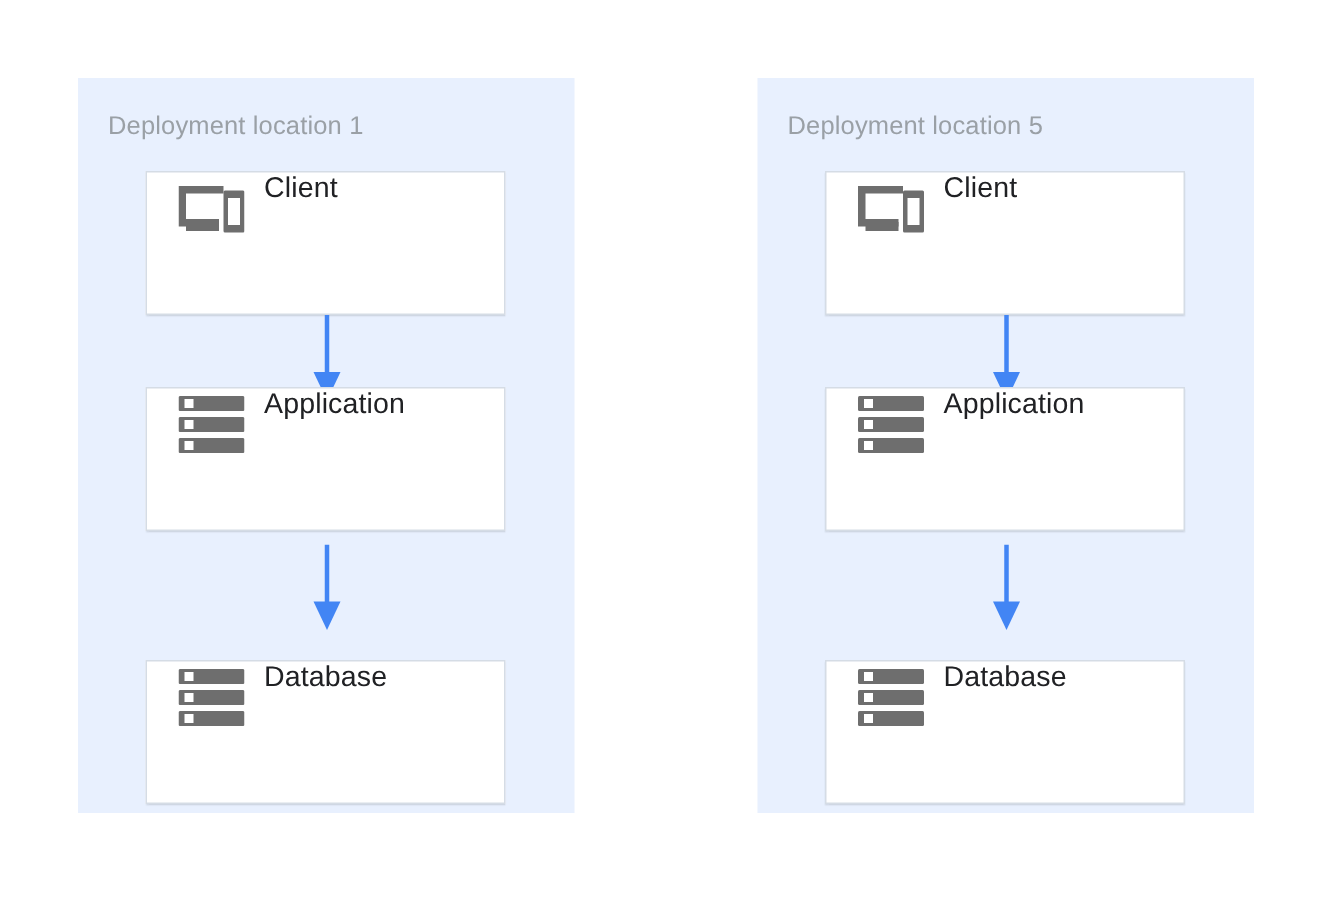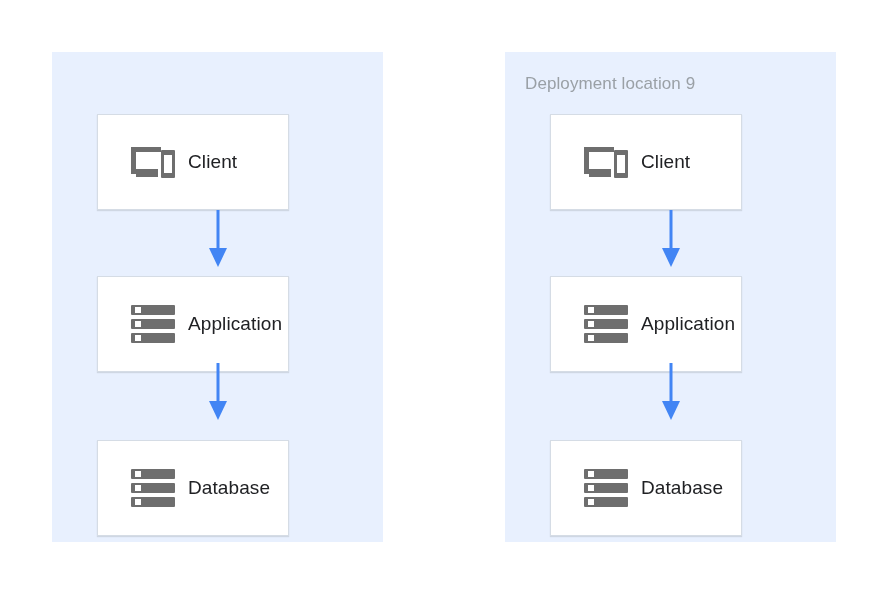--- a/index.html
+++ b/index.html
@@ -27,32 +27,31 @@
     top:22px;
     font-size:17px;
     color:#9aa0a6;
     white-space:nowrap;
     letter-spacing:0.1px;
   }
 
   .node{
     position:absolute;
     left:45px;
-    width:192px;
+    width:240px;
     height:96px;
     background:#ffffff;
     border:1px solid #d5dce5;
     box-sizing:border-box;
     display:flex;
-    align-items:center;
+    align-items:flex-start;
     box-shadow:0 1px 1px rgba(60,64,67,0.14);
-    padding-left:12px;
   }
   .node-0{top:62px;}
-  .node-1{top:224px;}
+  .node-1{top:206px;}
   .node-2{top:388px;}
 
   .node-icon{
     flex:0 0 auto;
     width:58px;
     height:48px;
     margin-left:14px;
     margin-right:6px;
     display:flex;
     align-items:center;
@@ -77,20 +76,21 @@
   .arrow-0{top:158px;}
   .arrow-1{top:311px;}
   .arrow svg{display:block;}
 </style>
 </head>
 <body>
 
 <div id="canvas">
 
   <div class="panel" id="panel-0">
+    <div class="panel-title">Deployment location 1</div>
 
     <div class="node node-0">
       <span class="node-icon">
         <svg width="44" height="34" viewBox="0 0 44 34" aria-hidden="true">
           <path fill="#6e6e6e" d="M0 2h30v5H5v17h22v5H0z"></path>
           <rect x="5" y="26" width="22" height="6" fill="#6e6e6e"></rect>
           <path fill="#6e6e6e" d="M31 5h12a1 1 0 0 1 1 1v26a1 1 0 0 1-1 1H31a1 1 0 0 1-1-1V6a1 1 0 0 1 1-1zm2 5v18h8V10z"></path>
         </svg>
       </span>
       <span class="node-label">Client</span>
@@ -133,21 +133,21 @@
           <rect x="4" y="17" width="6" height="6" fill="#ffffff"></rect>
           <rect x="0" y="29" width="44" height="10" rx="1" fill="#6e6e6e"></rect>
           <rect x="4" y="31" width="6" height="6" fill="#ffffff"></rect>
         </svg>
       </span>
       <span class="node-label">Database</span>
     </div>
   </div>
 
   <div class="panel" id="panel-1">
-    <div class="panel-title">Deployment location 9</div>
+    <div class="panel-title">Deployment location 5</div>
 
     <div class="node node-0">
       <span class="node-icon">
         <svg width="44" height="34" viewBox="0 0 44 34" aria-hidden="true">
           <path fill="#6e6e6e" d="M0 2h30v5H5v17h22v5H0z"></path>
           <rect x="5" y="26" width="22" height="6" fill="#6e6e6e"></rect>
           <path fill="#6e6e6e" d="M31 5h12a1 1 0 0 1 1 1v26a1 1 0 0 1-1 1H31a1 1 0 0 1-1-1V6a1 1 0 0 1 1-1zm2 5v18h8V10z"></path>
         </svg>
       </span>
       <span class="node-label">Client</span>

